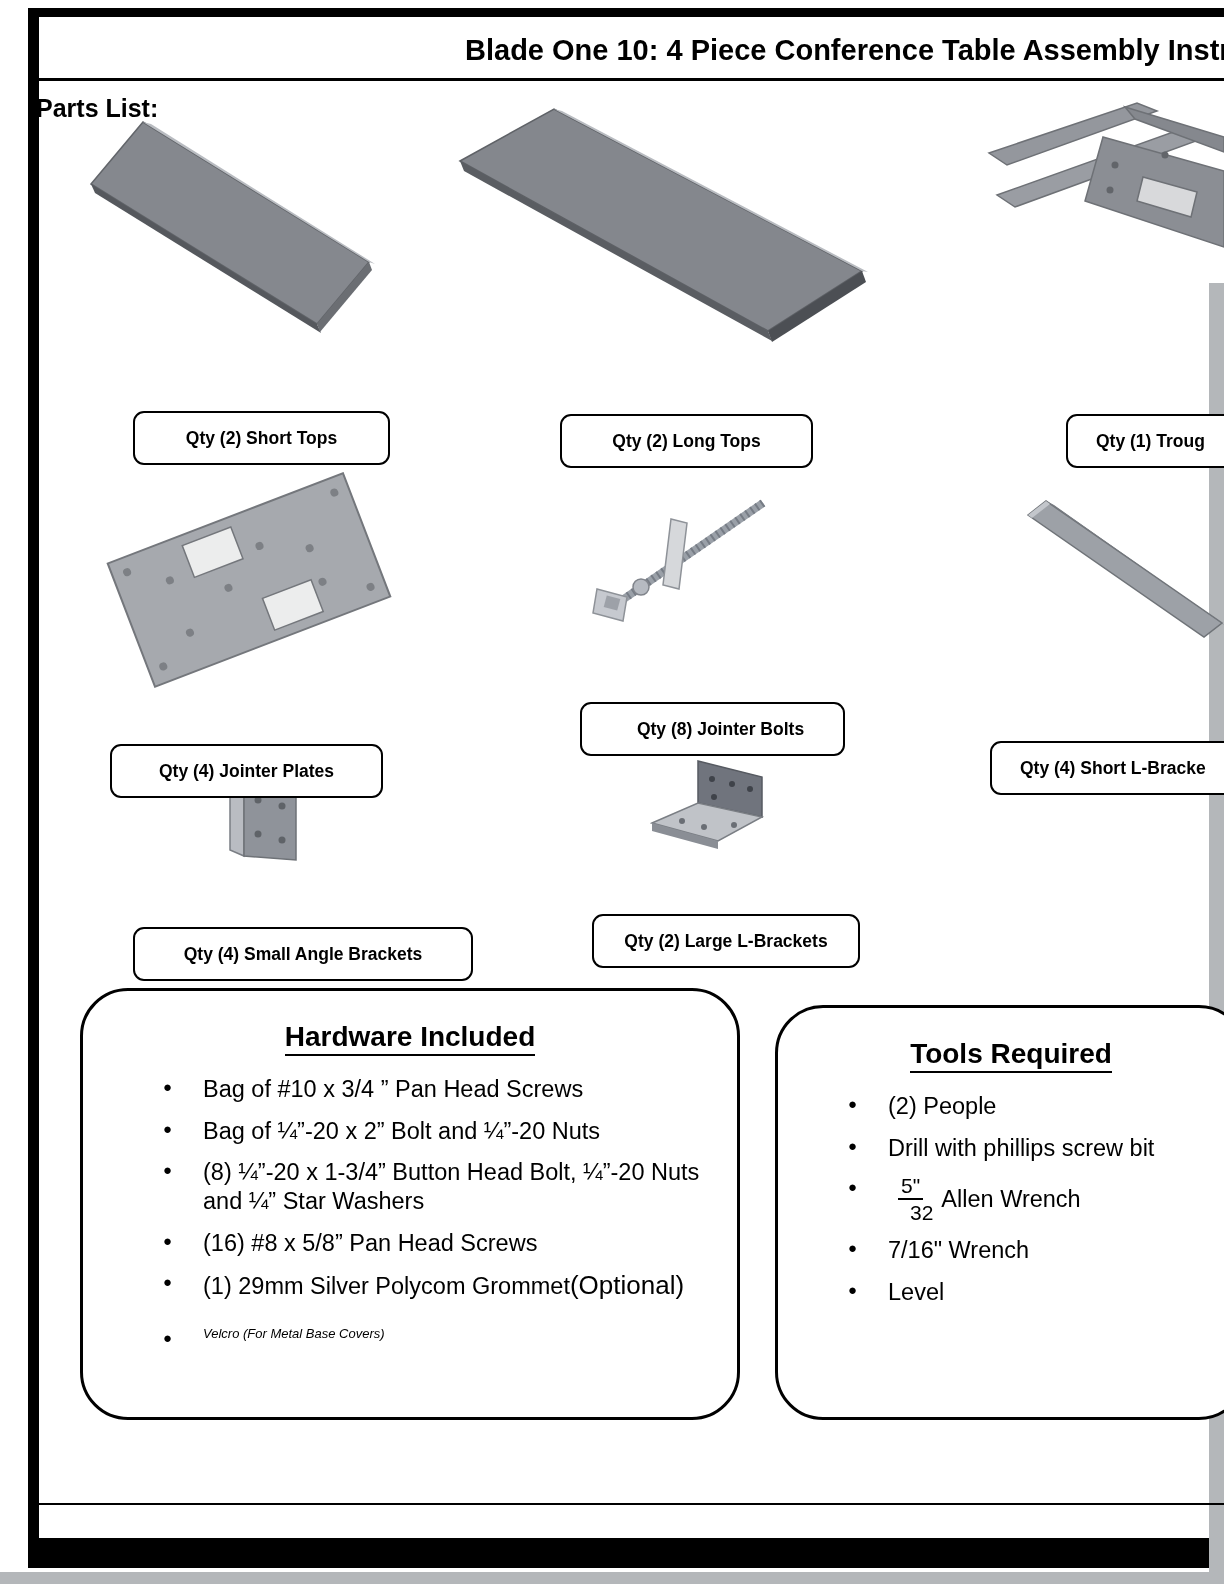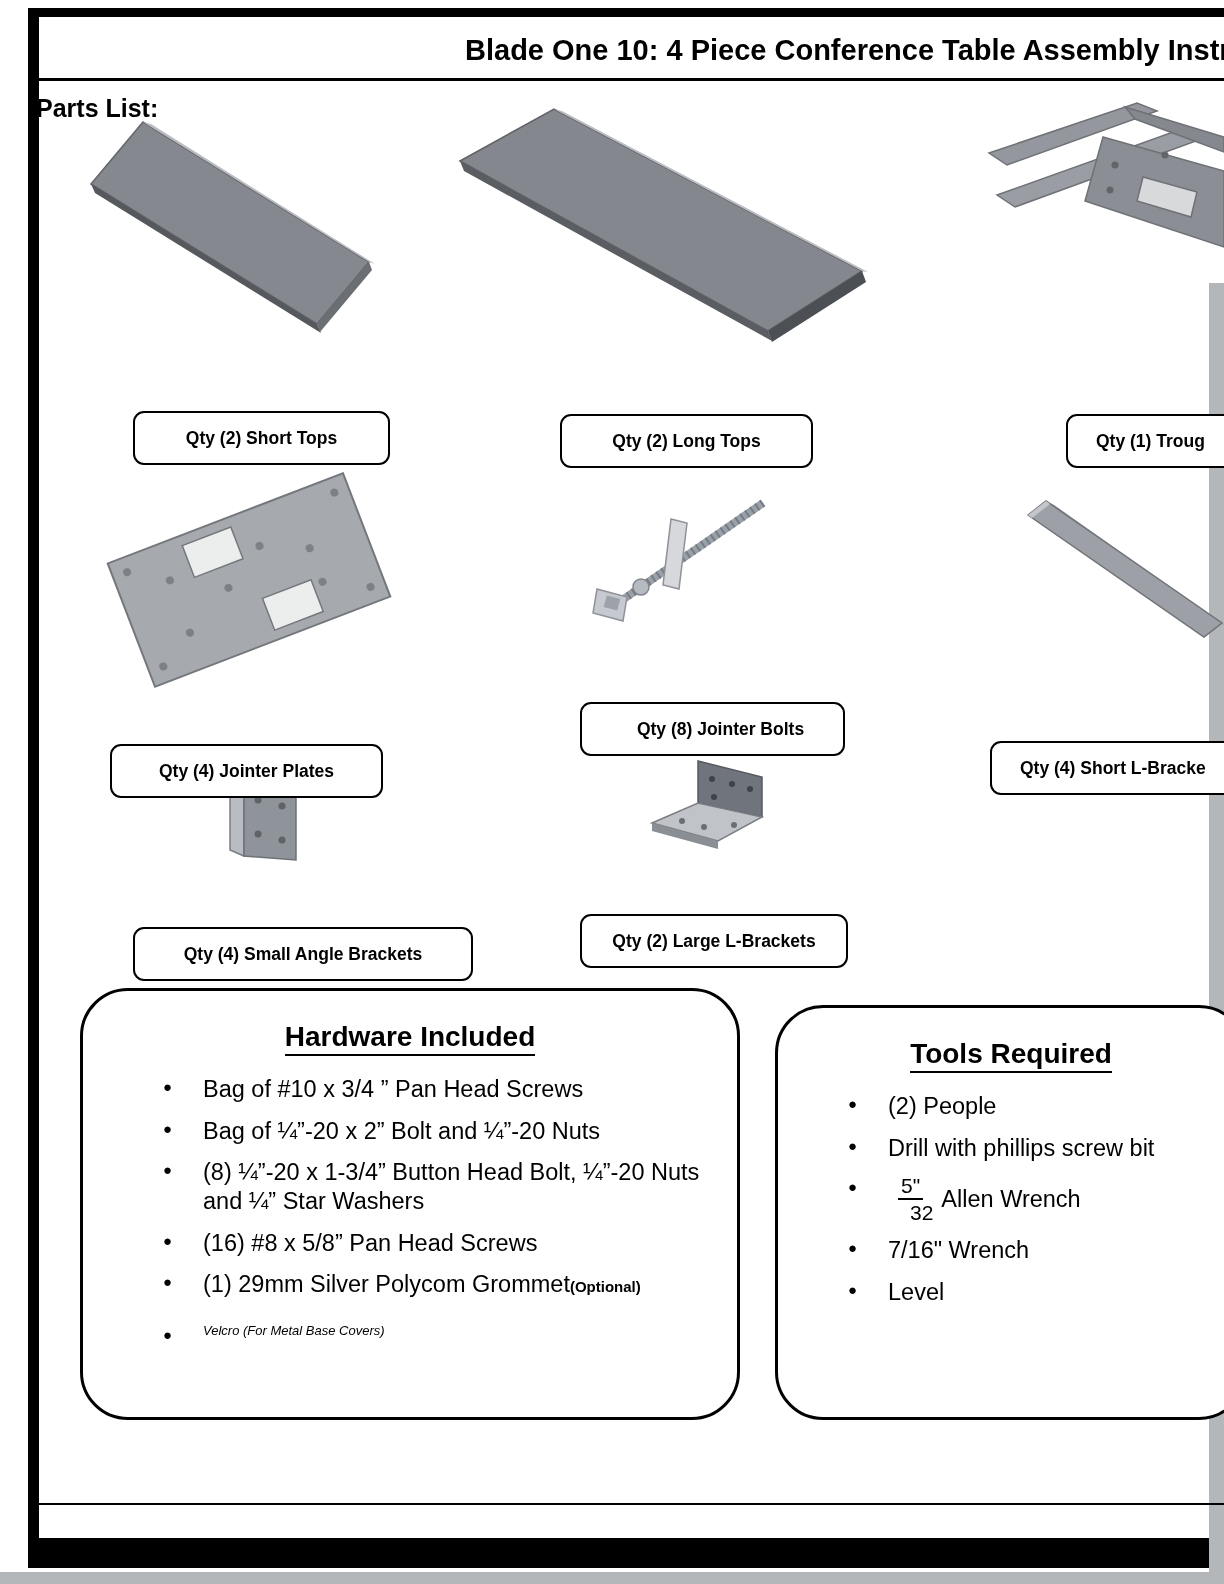--- a/index.html
+++ b/index.html
@@ -39,21 +39,21 @@
   }
   .box-title span{border-bottom:2.5px solid #000;padding-bottom:2px;}
   .blist{margin:22px 35px 0 72px;}
   .brow{
     position:relative;padding-left:48px;font-size:23.5px;line-height:1.22;margin-bottom:13px;
   }
   .brow::before{
     content:"●";position:absolute;left:8px;top:3px;font-size:15px;
   }
   .brow.small{font-size:13px;margin-top:24px;font-style:italic;}
-  .brow .bold{font-weight:bold;font-size:15px;margin-top:28px;}
+  .brow .bold{font-weight:normal;font-size:26px;margin-top:28px;}
   .frac{
     display:inline-flex;flex-direction:column;align-items:center;vertical-align:middle;
     line-height:1;font-size:21px;margin-right:8px;
   }
   .frac .num{border-bottom:2px solid #000;padding:0 3px 2px;}
   .frac .den{padding-top:2px;margin-left:22px;}
   .frac-row{display:flex;align-items:center;}
 </style>
 </head>
 <body>
@@ -164,21 +164,21 @@
   </div>
   <div class="part-label" style="left:580px;top:667px;width:265px;padding-left:28px;">
     <span>Qty (8) Jointer Bolts</span>
   </div>
   <div class="part-label clipped" style="left:990px;top:706px;width:280px;">
     <span>Qty (4) Short L-Bracke</span>
   </div>
   <div class="part-label" style="left:133px;top:892px;width:340px;">
     <span>Qty (4) Small Angle Brackets</span>
   </div>
-  <div class="part-label" style="left:580px;top:879px;width:268px;">
+  <div class="part-label" style="left:592px;top:879px;width:268px;">
     <span>Qty (2) Large L-Brackets</span>
   </div>
 
   <div class="big-box" style="left:80px;top:988px;width:660px;height:432px;">
     <div class="box-title">
       <span>Hardware Included</span>
     </div>
     <div class="blist">
       <div class="brow">Bag of #10 x 3/4 ” Pan Head Screws</div>
       <div class="brow">Bag of ¼”-20 x 2” Bolt and ¼”-20 Nuts</div>

